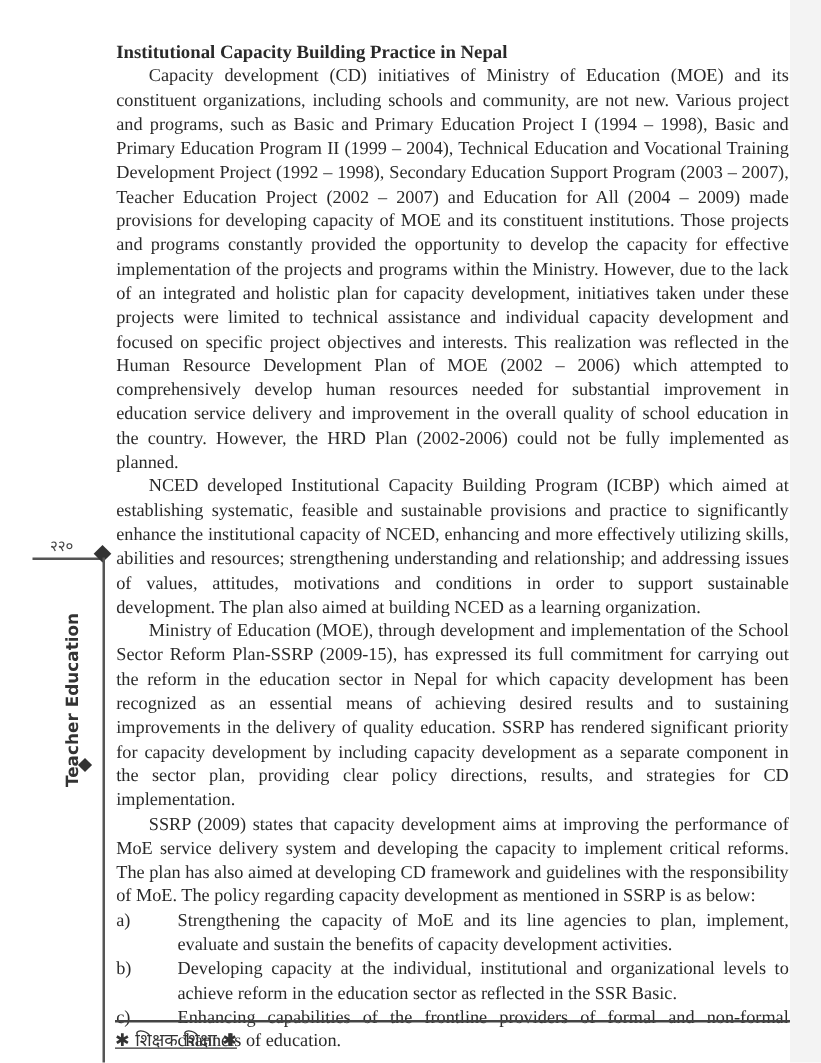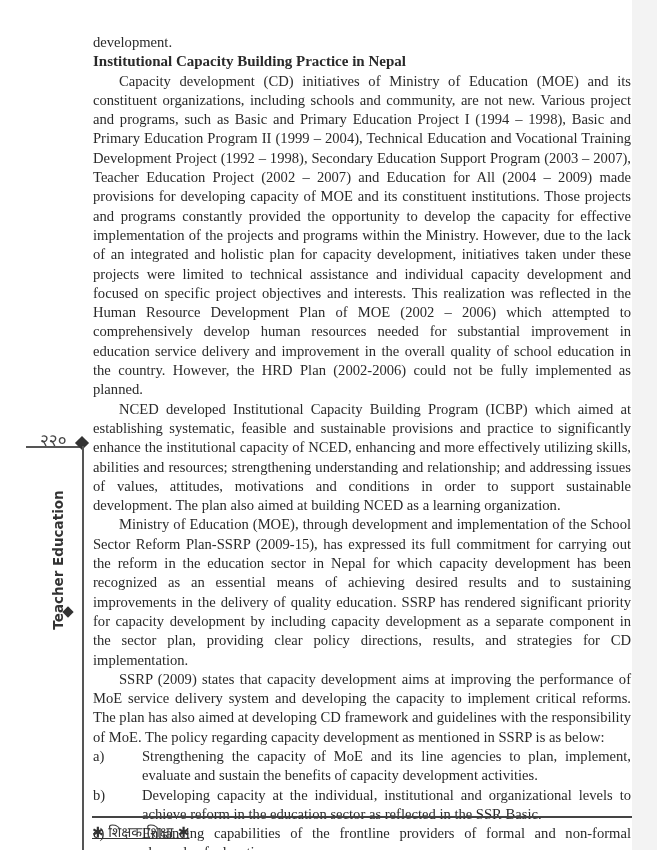--- a/index.html
+++ b/index.html
@@ -25,21 +25,21 @@
     .list-item .text { flex: 1; margin-left: 23px; }
     .vline {
       position: absolute; left: 82px; top: 446px; width: 2px; height: 404px;
       background: #555;
     }
     .hline-pagenum {
       position: absolute; left: 26px; top: 446px; width: 58px; height: 1.5px;
       background: #555;
     }
     .page-number {
-      position: absolute; left: 40px; top: 428px; font-size: 17px;
+      position: absolute; left: 40px; top: 428px; font-size: 12px;
       font-family: "DejaVu Sans", sans-serif; color: #444;
     }
     .diamond-top {
       position: absolute; left: 77px; top: 438px; width: 10px; height: 10px;
       background: #333; transform: rotate(45deg);
     }
     .side-label {
       position: absolute; left: 58px; top: 560px; transform-origin: center;
       transform: translate(-50%, -50%) rotate(-90deg);
       white-space: nowrap;
@@ -58,21 +58,20 @@
       position: absolute; left: 92px; top: 822px; width: 540px; text-align: left;
       font-family: "DejaVu Sans", sans-serif; font-size: 14px; color: #333; text-decoration: underline;
     }
   </style>
 </head>
 <body>
 
 <div class="right-strip"></div>
 
 <div class="content">
-  <p>development.</p>
   <p class="heading">Institutional Capacity Building Practice in Nepal</p>
   <p class="indent">Capacity development (CD) initiatives of Ministry of Education (MOE) and its constituent organizations, including schools and community, are not new. Various project and programs, such as Basic and Primary Education Project I (1994 – 1998), Basic and Primary Education Program II (1999 – 2004), Technical Education and Vocational Training Development Project (1992 – 1998), Secondary Education Support Program (2003 – 2007), Teacher Education Project (2002 – 2007) and Education for All (2004 – 2009) made provisions for developing capacity of MOE and its constituent institutions. Those projects and programs constantly provided the opportunity to develop the capacity for effective implementation of the projects and programs within the Ministry. However, due to the lack of an integrated and holistic plan for capacity development, initiatives taken under these projects were limited to technical assistance and individual capacity development and focused on specific project objectives and interests. This realization was reflected in the Human Resource Development Plan of MOE (2002 – 2006) which attempted to comprehensively develop human resources needed for substantial improvement in education service delivery and improvement in the overall quality of school education in the country. However, the HRD Plan (2002-2006) could not be fully implemented as planned.</p>
   <p class="indent">NCED developed Institutional Capacity Building Program (ICBP) which aimed at establishing systematic, feasible and sustainable provisions and practice to significantly enhance the institutional capacity of NCED, enhancing and more effectively utilizing skills, abilities and resources; strengthening understanding and relationship; and addressing issues of values, attitudes, motivations and conditions in order to support sustainable development. The plan also aimed at building NCED as a learning organization.</p>
   <p class="indent">Ministry of Education (MOE), through development and implementation of the School Sector Reform Plan-SSRP (2009-15), has expressed its full commitment for carrying out the reform in the education sector in Nepal for which capacity development has been recognized as an essential means of achieving desired results and to sustaining improvements in the delivery of quality education. SSRP has rendered significant priority for capacity development by including capacity development as a separate component in the sector plan, providing clear policy directions, results, and strategies for CD implementation.</p>
   <p class="indent">SSRP (2009) states that capacity development aims at improving the performance of MoE service delivery system and developing the capacity to implement critical reforms. The plan has also aimed at developing CD framework and guidelines with the responsibility of MoE. The policy regarding capacity development as mentioned in SSRP is as below:</p>
   <div class="list-item">
     <span class="marker">a)</span>
     <span class="text">Strengthening the capacity of MoE and its line agencies to plan, implement, evaluate and sustain the benefits of capacity development activities.</span>
   </div>
   <div class="list-item">

